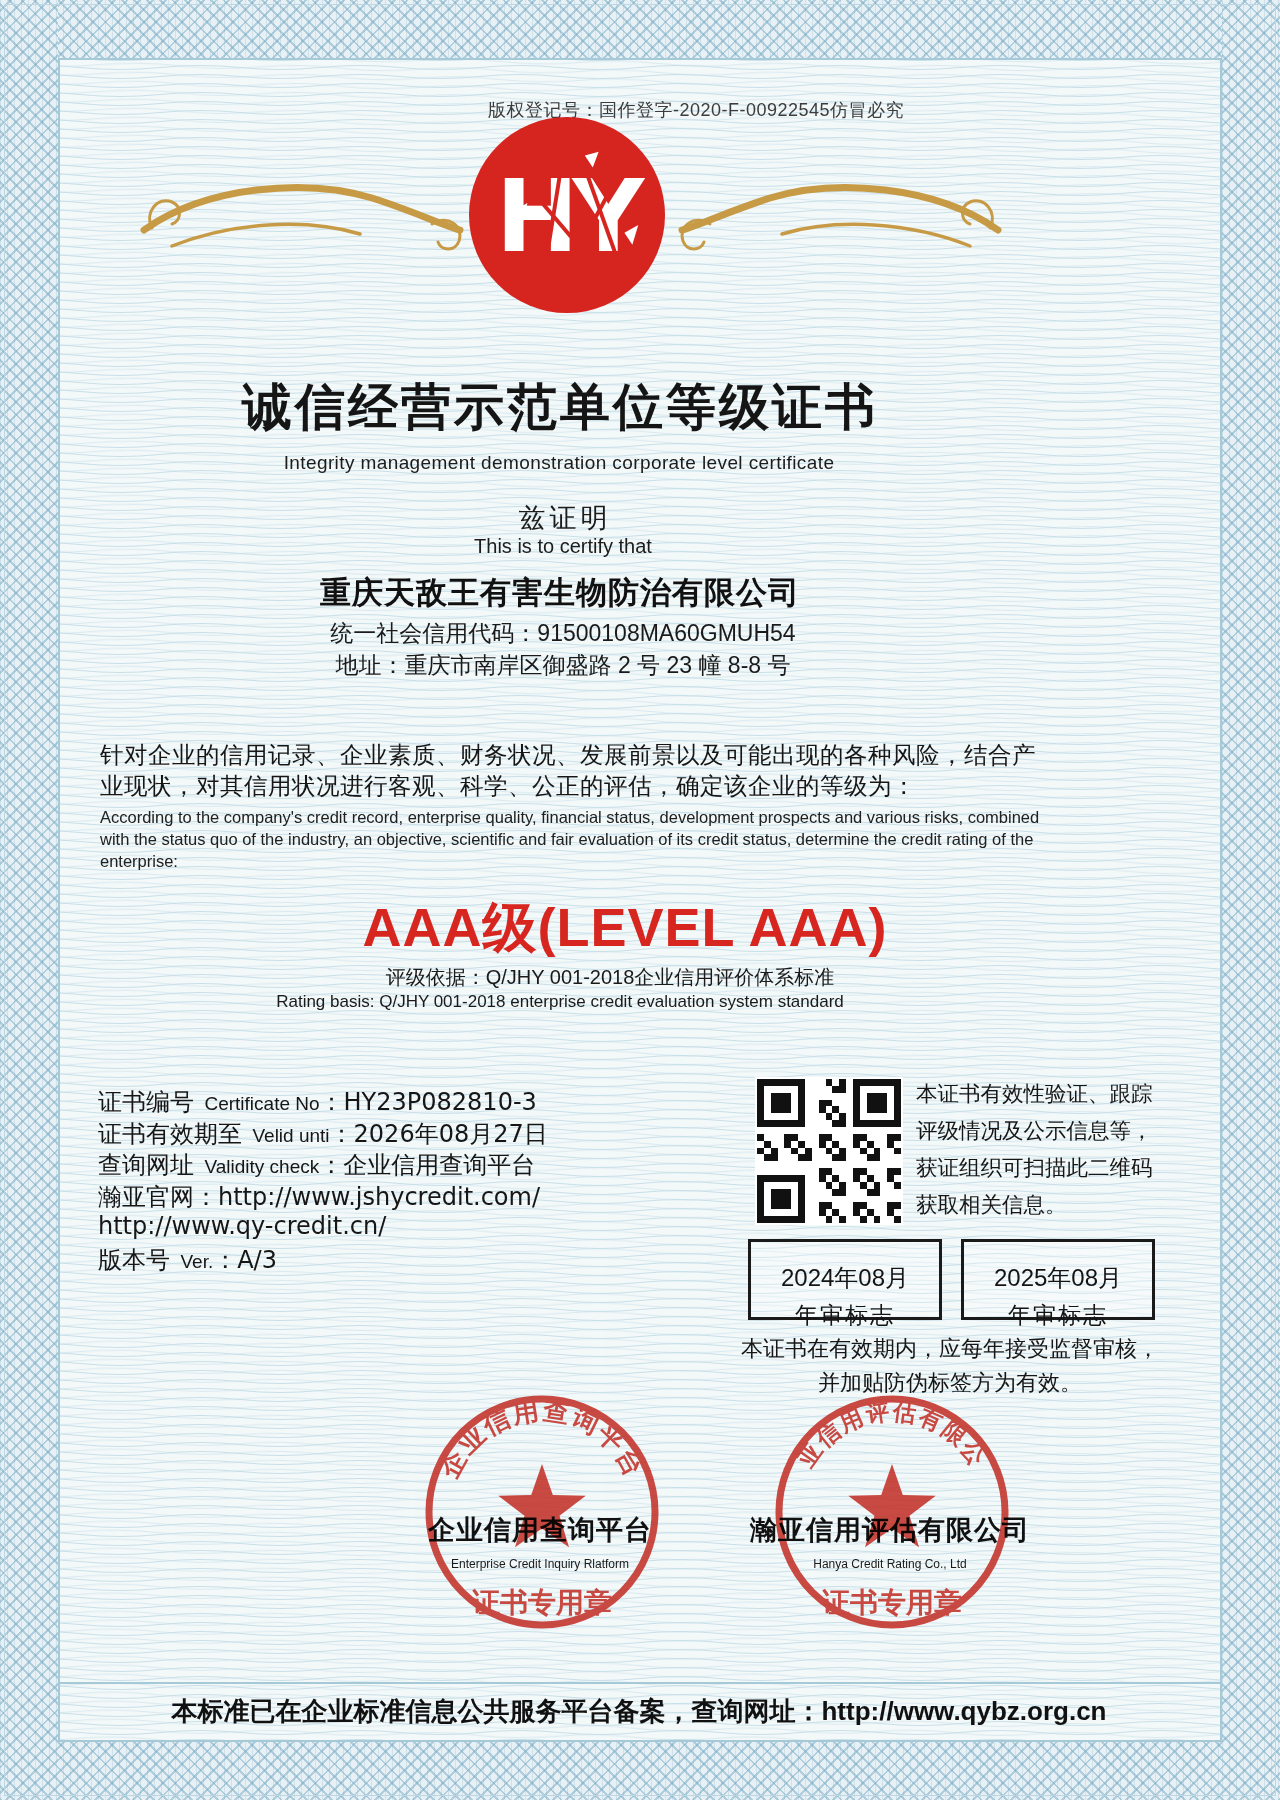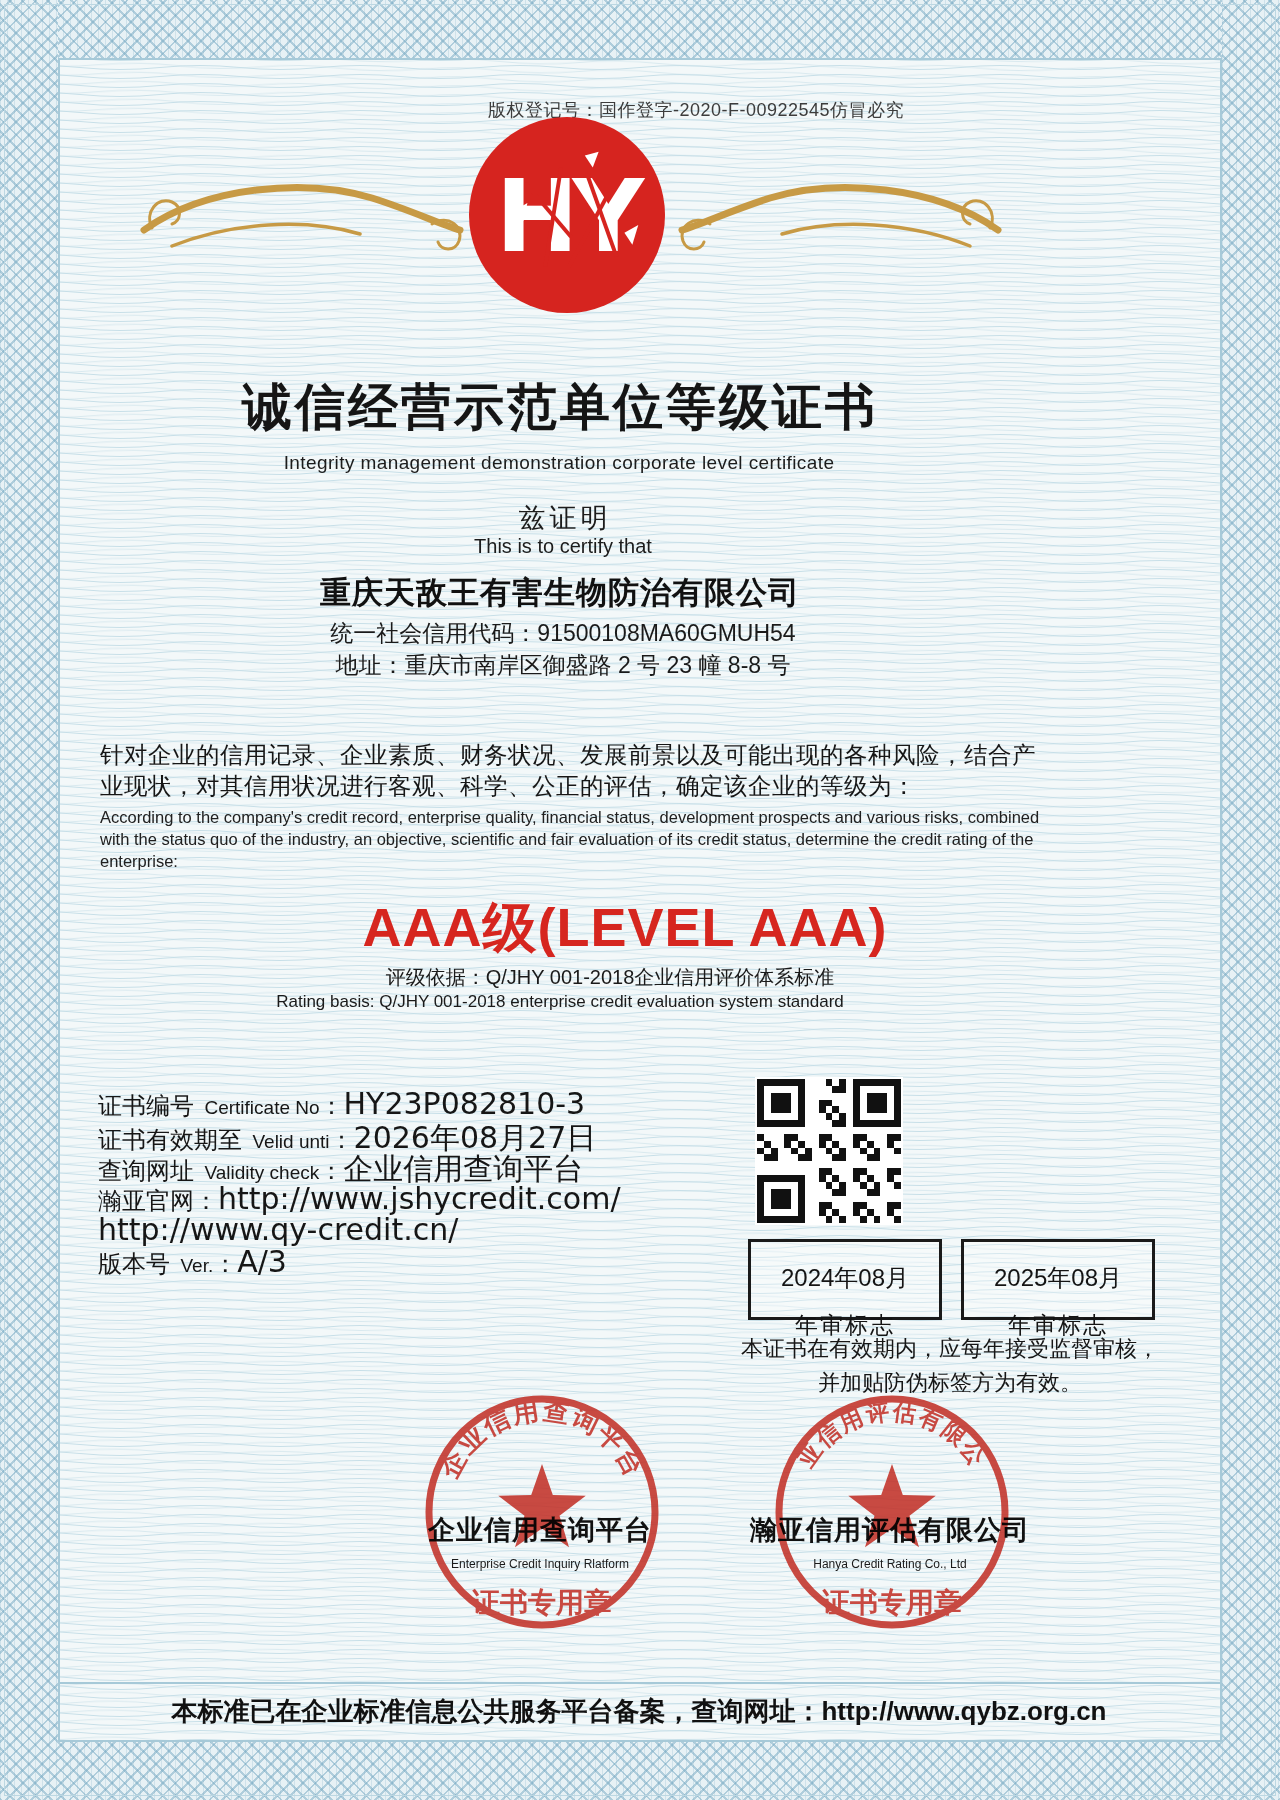--- a/index.html
+++ b/index.html
@@ -37,31 +37,31 @@
   .body-zh{left:100px;top:740px;width:945px;font-size:23.5px;line-height:31px;color:#161616;letter-spacing:.5px;}
   .body-en{left:100px;top:806px;width:950px;font-size:16.5px;line-height:22px;color:#202020;}
   .level{top:892px;transform:translateX(-15px);font-size:54px;font-weight:800;color:#d6261f;letter-spacing:1px;}
   .basis-zh{top:964px;transform:translateX(-30px);font-size:20px;color:#1a1a1a;}
   .basis-en{top:992px;transform:translateX(-80px);font-size:17px;color:#1a1a1a;}
   .details{left:98px;top:1086px;width:560px;}
   .dline{height:31.5px;white-space:nowrap;color:#161616;}
   .dline .zh{font-size:24px;}
   .dline .en{font-size:19px;margin-left:6px;}
   .dline .sep{font-size:24px;}
-  .dline .val{font-size:30px;font-family:"DejaVu Sans","Liberation Sans",sans-serif;}
+  .dline .val{font-size:24px;font-family:"DejaVu Sans","Liberation Sans",sans-serif;}
   .qr-box{left:755px;top:1077px;width:148px;height:148px;background:#fff;padding:2px;box-sizing:border-box;}
   .qr-box svg{width:100%;height:100%;display:block;}
   .qr-note{left:916px;top:1079px;width:260px;}
   .qr-note div{height:37px;font-size:21.5px;color:#161616;}
   .badge{top:1239px;width:194px;height:81px;border:3px solid #1a1a1a;box-sizing:border-box;
          text-align:center;background:rgba(255,255,255,.25);}
   .badge-1{left:748px;}
   .badge-2{left:961px;}
   .badge .month{margin-top:20px;font-size:24px;color:#141414;}
-  .badge .lbl{margin-top:16px;font-size:23px;color:#141414;letter-spacing:2px;}
+  .badge .lbl{margin-top:6px;font-size:23px;color:#141414;letter-spacing:2px;}
   .annual-note{left:650px;top:1334px;width:600px;text-align:center;}
   .annual-note div{height:34px;font-size:22px;color:#161616;}
   .org{top:1512px;width:320px;text-align:center;}
   .org-left{left:380px;}
   .org-right{left:730px;}
   .org .zh{font-size:27px;font-weight:700;color:#111;letter-spacing:1px;white-space:nowrap;}
   .org .en{margin-top:9px;font-size:12px;color:#1a1a1a;white-space:nowrap;}
   .seal{position:absolute;top:1392px;width:240px;height:240px;z-index:5;opacity:.88;mix-blend-mode:multiply;}
   .seal-left{left:422px;}
   .seal-right{left:772px;}
@@ -260,20 +260,26 @@
           <rect x="1" y="1" width="5" height="5" fill="#fff"></rect>
           <rect x="2" y="2" width="3" height="3" fill="#111"></rect>
           <rect x="14" y="0" width="7" height="7" fill="#111"></rect>
           <rect x="15" y="1" width="5" height="5" fill="#fff"></rect>
           <rect x="16" y="2" width="3" height="3" fill="#111"></rect>
           <rect x="0" y="14" width="7" height="7" fill="#111"></rect>
           <rect x="1" y="15" width="5" height="5" fill="#fff"></rect>
           <rect x="2" y="16" width="3" height="3" fill="#111"></rect>
         </svg>
     </div>
+    <div class="abs qr-note">
+      <div>本证书有效性验证、跟踪</div>
+      <div>评级情况及公示信息等，</div>
+      <div>获证组织可扫描此二维码</div>
+      <div>获取相关信息。</div>
+    </div>
 
     <div class="abs badge badge-1">
       <div class="month">2024年08月</div>
       <div class="lbl">年审标志</div>
     </div>
     <div class="abs badge badge-2">
       <div class="month">2025年08月</div>
       <div class="lbl">年审标志</div>
     </div>
     <div class="abs annual-note">

